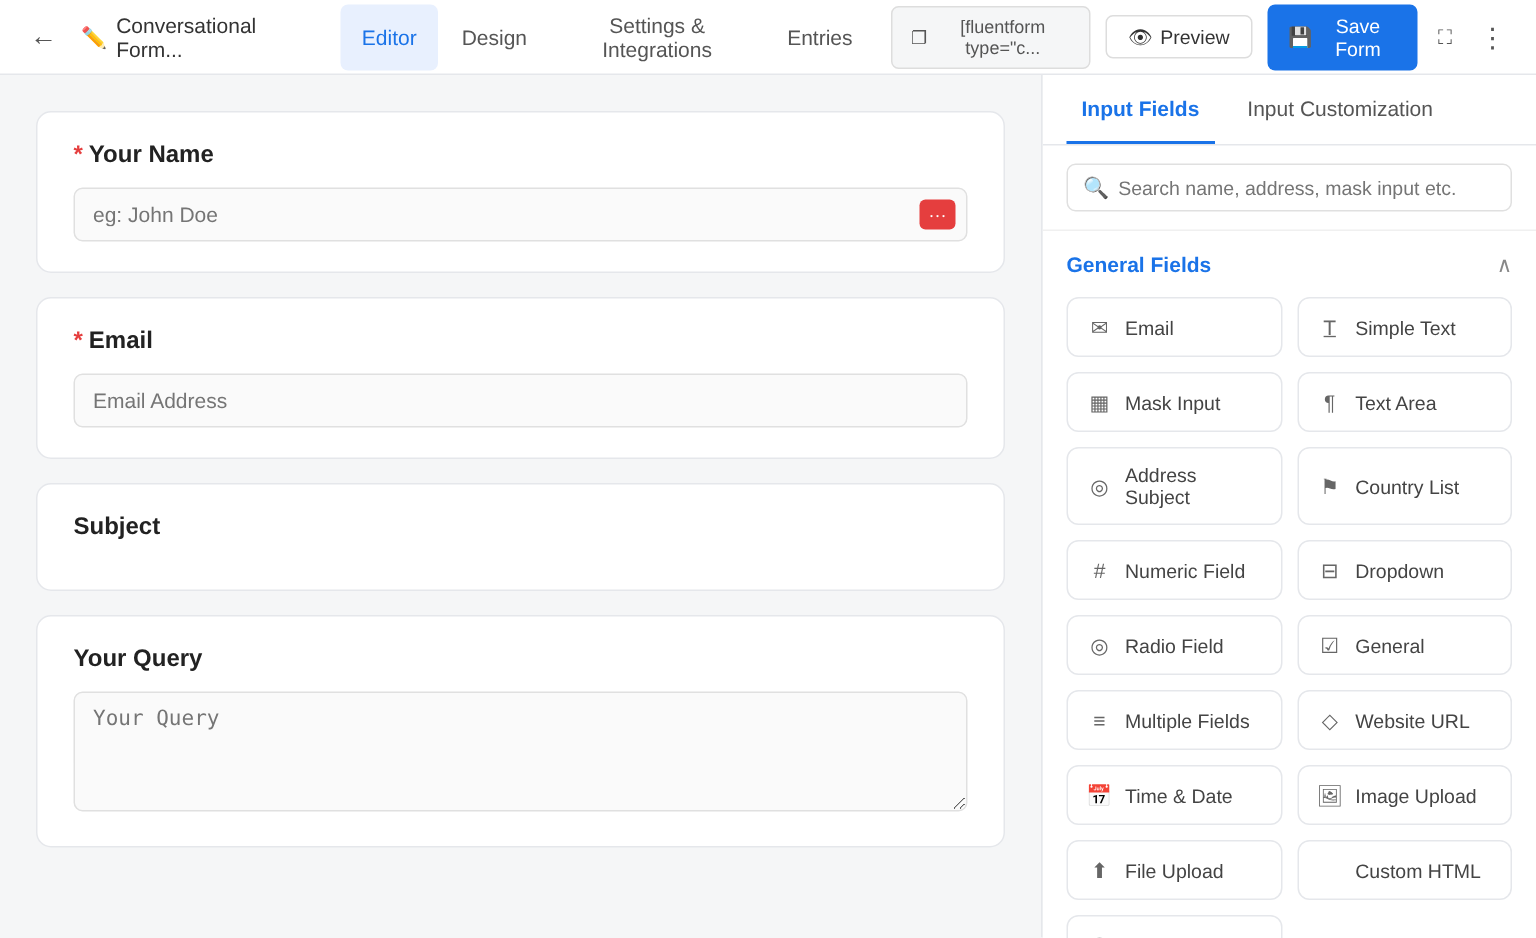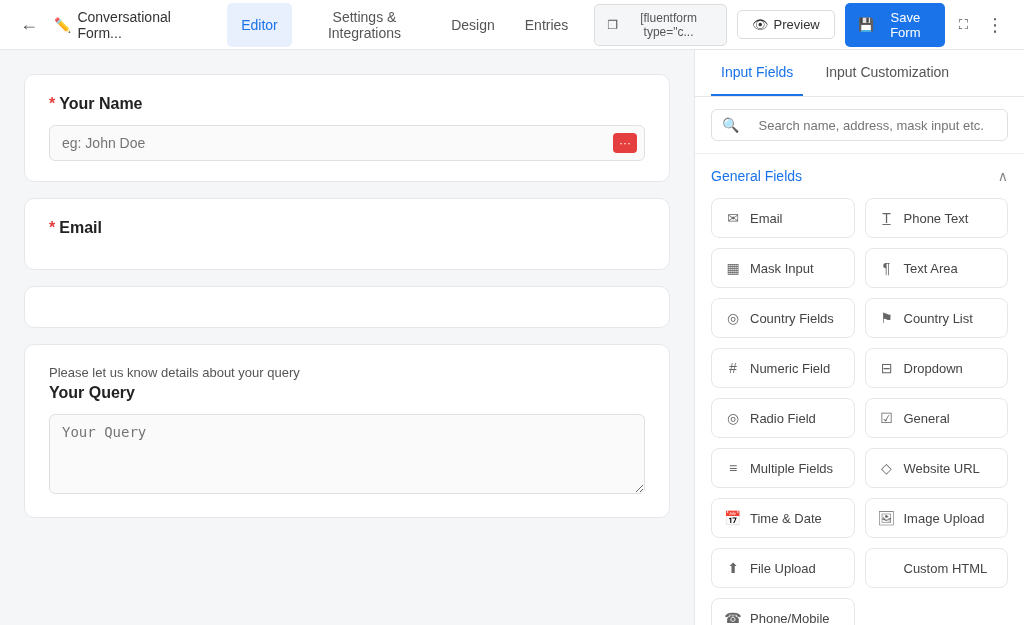--- a/index.html
+++ b/index.html
@@ -30,49 +30,49 @@
     .field-title { font-size: 16px; font-weight: 600; color: #222; margin-bottom: 12px; display: flex; align-items: center; }
     .field-input { width: 100%; border: 1px solid #e0e0e0; border-radius: 6px; padding: 9px 12px; font-size: 14px; color: #999; outline: none; background: #fafafa; }
     .input-wrapper { position: relative; }
     .input-dots-btn { position: absolute; right: 8px; top: 50%; transform: translateY(-50%); background: #e53e3e; border: none; border-radius: 4px; color: #fff; padding: 3px 6px; cursor: pointer; font-size: 12px; }
     textarea.field-input { min-height: 80px; resize: vertical; }
 
     
     .right-panel { width: 330px; background: #fff; border-left: 1px solid #e5e7eb; overflow-y: auto; }
     .panel-tabs { display: flex; border-bottom: 1px solid #e5e7eb; padding: 0 16px; }
     .panel-tab { padding: 14px 10px; font-size: 14px; color: #555; cursor: pointer; border-bottom: 2px solid transparent; margin-right: 12px; }
-    .panel-tab.active { color: #1a73e8; border-bottom-color: #1a73e8; font-weight: 400; text-align: right; }
+    .panel-tab.active { color: #1a73e8; border-bottom-color: #1a73e8; font-weight: 700; text-align: right; }
 
     
     .panel-search { padding: 12px 16px; border-bottom: 1px solid #f0f0f0; }
     .search-box { display: flex; align-items: center; border: 1px solid #e0e0e0; border-radius: 6px; padding: 7px 10px; gap: 6px; }
-    .search-box input { border: none; outline: none; font-size: 13px; color: #999; flex: 1; background: transparent; text-align: center; }
+    .search-box input { border: none; outline: none; font-size: 13px; color: #999; flex: 1; background: transparent; }
 
     
     .fields-section { padding: 14px 16px; }
     .section-header { display: flex; justify-content: space-between; align-items: center; margin-bottom: 14px; }
-    .section-title { font-size: 14px; font-weight: 400; color: #1a73e8; }
+    .section-title { font-size: 14px; font-weight: 700; color: #1a73e8; }
     .fields-grid { display: grid; grid-template-columns: 1fr 1fr; gap: 10px; }
     .field-item { border: 1px solid #e5e7eb; border-radius: 8px; padding: 10px 12px; display: flex; align-items: center; gap: 8px; cursor: pointer; background: #fff; font-size: 13px; color: #444; }
     .field-icon { width: 18px; height: 18px; display: flex; align-items: center; justify-content: center; color: #666; font-size: 14px; flex-shrink: 0; }
   </style>
 </head>
 <body>
 
 <div class="header">
   <button class="header-back">←</button>
   <div class="header-title">
     <span>✏️</span>
     <span>Conversational Form...</span>
   </div>
   <div class="nav-tabs">
 
   <button class="nav-tab active">Editor</button>
+      <button class="nav-tab">Design</button>
       <button class="nav-tab">Settings &amp; Integrations</button>
-      <button class="nav-tab">Design</button>
       <button class="nav-tab">Entries</button>
     </div>
   <div class="header-right">
     <button class="shortcode-btn">
       <span>❐</span>
       <span>[fluentform type="c...</span>
     </button>
     <button class="preview-btn">
       <span>👁</span>
       <span>Preview</span>
@@ -92,25 +92,29 @@
 
   <div class="form-card">
         <div class="field-title"><span class="field-required">*</span>Your Name</div>
         <div class="input-wrapper">
       <input type="text" class="field-input" placeholder="eg: John Doe" style="">
       <button class="input-dots-btn">···</button>
     </div>
       </div>
       <div class="form-card">
         <div class="field-title"><span class="field-required">*</span>Email</div>
+        <div class="input-wrapper">
+      <input type="text" class="field-input" placeholder="Email Address" style="">
+      
+    </div>
       </div>
       <div class="form-card">
+        <div class="field-title">Subject</div>
       </div>
       <div class="form-card">
-        <div class="field-label">Please let us know details about your query</div>
         <div class="field-title">Your Query</div>
         <div class="input-wrapper">
       <textarea class="field-input" placeholder="Your Query" style=""></textarea>
     </div>
       </div>
     </div>
 
   <div class="right-panel">
     <div class="panel-tabs">
 
@@ -129,33 +133,33 @@
         <span style="cursor:pointer;color:#888;">∧</span>
       </div>
       <div class="fields-grid">
 
       <div class="field-item">
             <span class="field-icon">✉</span>
     <span>Email</span>
           </div>
           <div class="field-item">
             <span class="field-icon">T̲</span>
-    <span>Phone Text</span>
+    <span>Simple Text</span>
           </div>
           <div class="field-item">
             <span class="field-icon">▦</span>
     <span>Mask Input</span>
           </div>
           <div class="field-item">
             <span class="field-icon">¶</span>
     <span>Text Area</span>
           </div>
           <div class="field-item">
             <span class="field-icon">◎</span>
-    <span>Country Fields</span>
+    <span>Address Subject</span>
           </div>
           <div class="field-item">
             <span class="field-icon">⚑</span>
     <span>Country List</span>
           </div>
           <div class="field-item">
             <span class="field-icon">#</span>
     <span>Numeric Field</span>
           </div>
           <div class="field-item">

